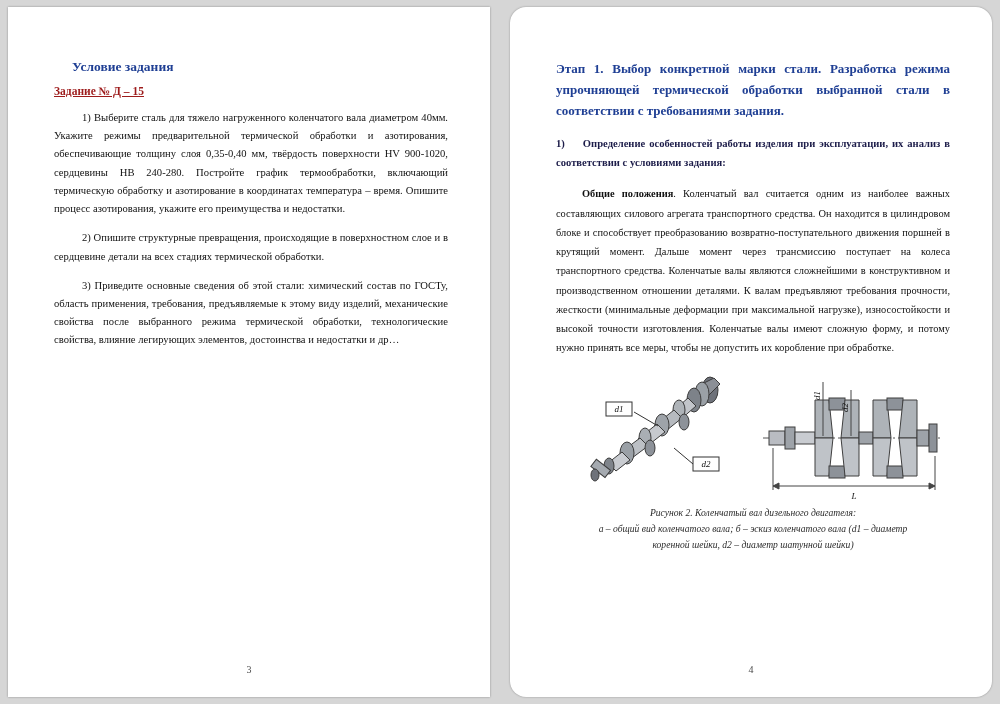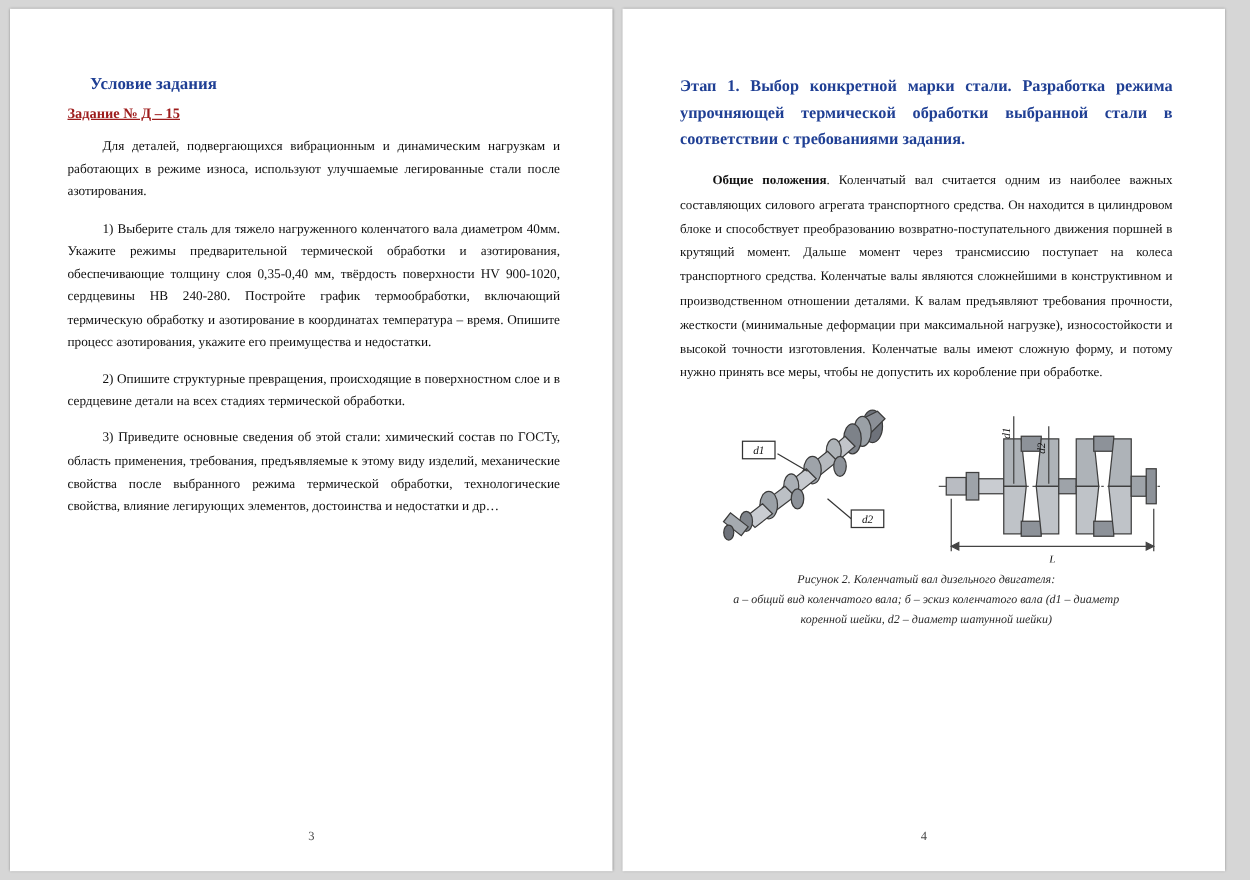--- a/index.html
+++ b/index.html
@@ -20,21 +20,21 @@
   }
   .page {
     position: relative;
     background: #ffffff;
     width: 482px;
     height: 690px;
     margin-top: 7px;
     box-shadow: 0 0 2px rgba(0,0,0,0.35);
   }
   .page.left { margin-left: 8px; }
-  .page.right { margin-right: 20px; }
+  .page.right { margin-right: 8px; border-radius: 16px; }
 
   .page-inner {
     position: absolute;
     left: 0; right: 0; top: 0; bottom: 0;
     padding: 40px 42px 22px 46px;
     box-sizing: border-box;
   }
   .page-number {
     position: absolute;
     bottom: 22px;
@@ -116,31 +116,33 @@
 </style>
 </head>
 <body>
 
 <div class="viewer">
 
   <div class="page left">
     <div class="page-inner">
       <h1 class="doc-heading">Условие задания</h1>
       <div class="task-title">Задание № Д – 15</div>
-      <p class="body-par">Для деталей, подвергающихся вибрационным и динамическим нагрузкам и работающих в режиме износа, используют улучшаемые легированные стали после азотирования.</p>
       <p class="body-par">1) Выберите сталь для тяжело нагруженного коленчатого вала диаметром 40мм. Укажите режимы предварительной термической обработки и азотирования, обеспечивающие толщину слоя 0,35-0,40 мм, твёрдость поверхности HV 900-1020, сердцевины HB 240-280. Постройте график термообработки, включающий термическую обработку и азотирование в координатах температура – время. Опишите процесс азотирования, укажите его преимущества и недостатки.</p>
       <p class="body-par">2) Опишите структурные превращения, происходящие в поверхностном слое и в сердцевине детали на всех стадиях термической обработки.</p>
       <p class="body-par">3) Приведите основные сведения об этой стали: химический состав по ГОСТу, область применения, требования, предъявляемые к этому виду изделий, механические свойства после выбранного режима термической обработки, технологические свойства, влияние легирующих элементов, достоинства и недостатки и др…</p>
     </div>
     <div class="page-number">3</div>
   </div>
 
   <div class="page right">
     <div class="page-inner">
       <h2 class="stage-heading">Этап 1. Выбор конкретной марки стали. Разработка режима упрочняющей термической обработки выбранной стали в соответствии с требованиями задания.</h2>
+      <div class="sub-heading">
+        <span class="num">1)</span><span>Определение особенностей работы изделия при эксплуатации, их анализ в соответствии с условиями задания:</span>
+      </div>
       <p class="right-par">
         <b>Общие положения</b><span>. Коленчатый вал считается одним из наиболее важных составляющих силового агрегата транспортного средства. Он находится в цилиндровом блоке и способствует преобразованию возвратно-поступательного движения поршней в крутящий момент. Дальше момент через трансмиссию поступает на колеса транспортного средства. Коленчатые валы являются сложнейшими в конструктивном и производственном отношении деталями. К валам предъявляют требования прочности, жесткости (минимальные деформации при максимальной нагрузке), износостойкости и высокой точности изготовления. Коленчатые валы имеют сложную форму, и потому нужно принять все меры, чтобы не допустить их коробление при обработке.</span>
       </p>
 
       <div class="figure-wrap">
         <svg class="fig-svg" width="390" height="125" viewBox="0 0 390 125">
 
           <g transform="translate(4,2)" stroke="#3b3b3b" fill="#b9bcc2">
 
             <g>

